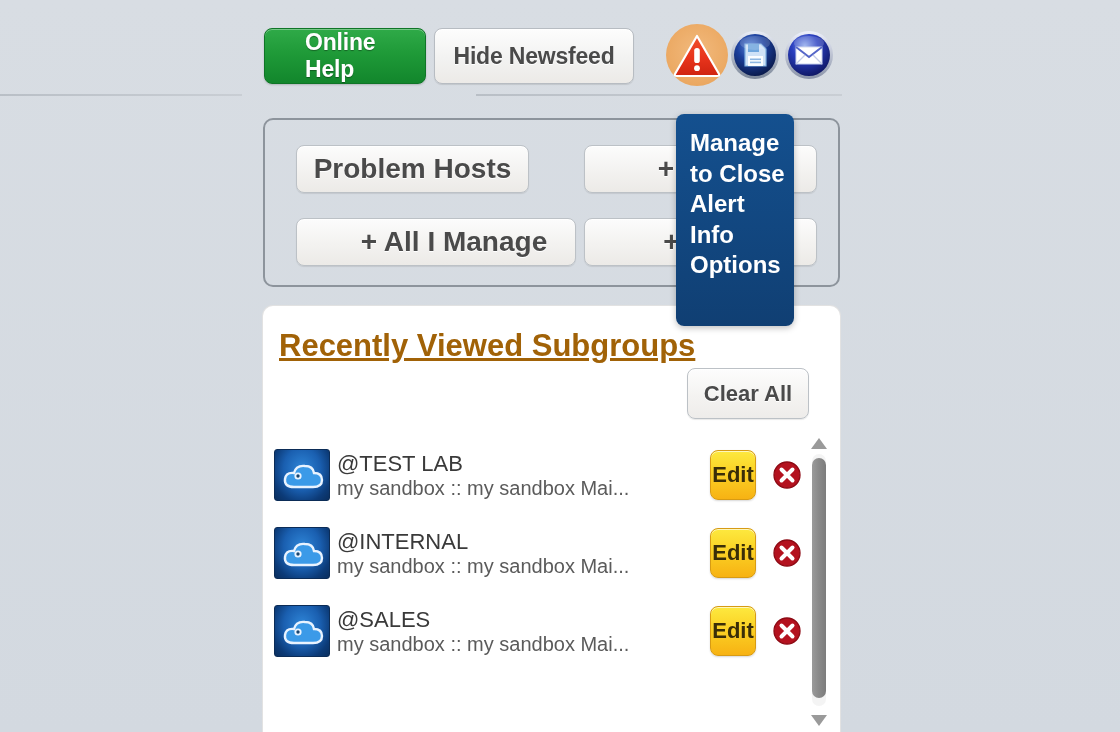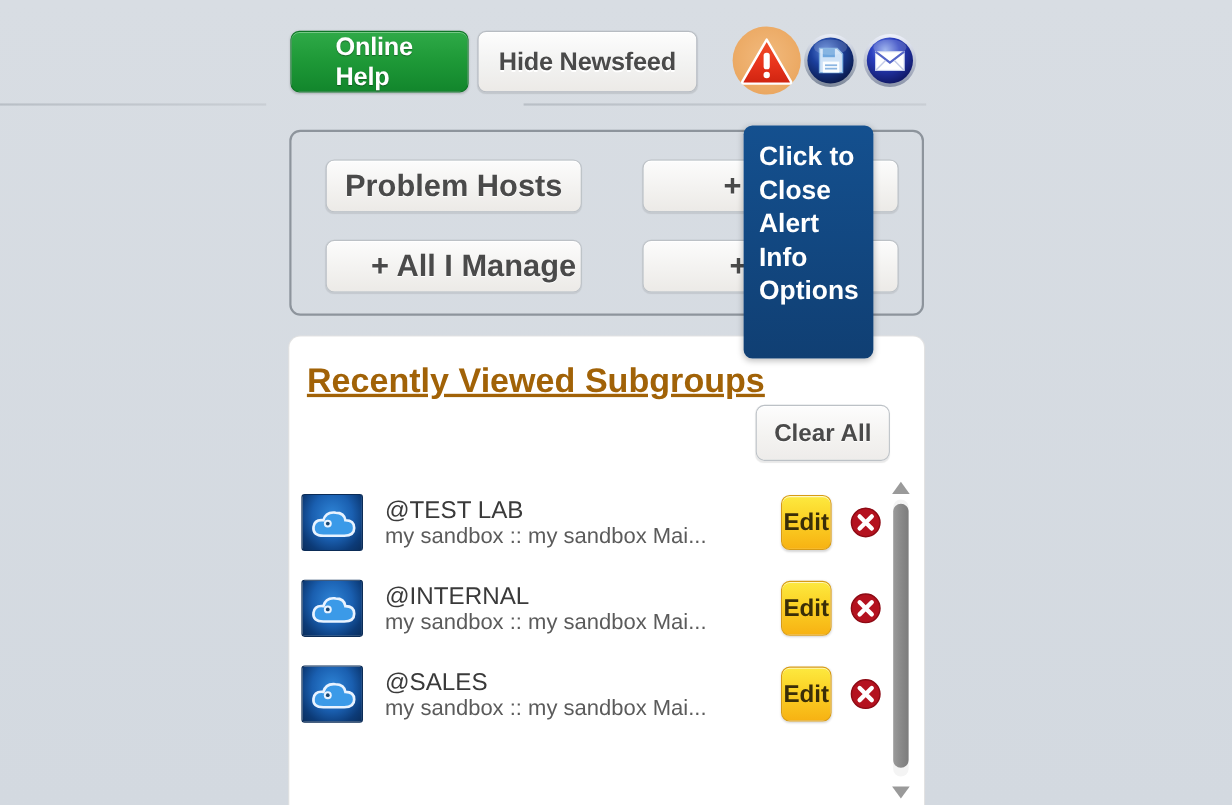--- a/index.html
+++ b/index.html
@@ -95,21 +95,21 @@
     display: flex; align-items: center; justify-content: center;
     box-shadow: 0 1px 1px rgba(0,0,0,0.09), inset 0 1px 0 rgba(255,255,255,0.9);
     cursor: pointer;
     text-shadow: 0 1px 0 #fff;
     overflow: hidden;
     white-space: nowrap;
     user-select: none;
   }
   #fb-problem-hosts { left: 31px;  top: 25px; width: 233px; }
   #fb-all-switches  { left: 319px; top: 25px; width: 233px; }
-  #fb-all-i-manage  { left: 31px;  top: 98px; width: 233px; padding-left: 36px; }
+  #fb-all-i-manage  { left: 31px;  top: 98px; width: 280px; padding-left: 36px; }
   #fb-all-i-monitor { left: 319px; top: 98px; width: 233px; }
 
   
   #tooltip-close-alert {
     position: absolute; left: 676px; top: 114px;
     width: 118px; height: 212px;
     background: #124a86;
     background: linear-gradient(180deg,#14508f 0%,#103f73 100%);
     border-radius: 8px;
     padding: 14px 0 0 14px;
@@ -173,21 +173,21 @@
     border-radius: 3px;
     background: radial-gradient(ellipse at 50% 38%, #2f86d8 0%, #1a5fb0 48%, #0c3b78 78%, #0a2e5d 100%);
     border: 1px solid #0b2c57;
     position: relative;
     overflow: hidden;
   }
   .sg-cloud {
     position: absolute; left: 7px; top: 11px;
   }
   .sg-text {
-    margin-left: 20px;
+    margin-left: 7px;
     flex: 1 1 auto;
     min-width: 0;
   }
   .sg-name {
     font-size: 22px;
     color: #3a3a3a;
     line-height: 25px;
     white-space: nowrap;
   }
   .sg-sub {
@@ -400,15 +400,15 @@
     </div>
 
     <div id="sg-scrollbar">
       <div class="sb-arrow" id="sb-up"></div>
       <div id="sb-track"></div>
       <div id="sb-thumb"></div>
       <div class="sb-arrow" id="sb-down"></div>
     </div>
   </div>
 
-  <div id="tooltip-close-alert">Click to Close Alert Info Options</div>
+  <div id="tooltip-close-alert">Manage to Close Alert Info Options</div>
 
 </div>
 
 </body></html>

